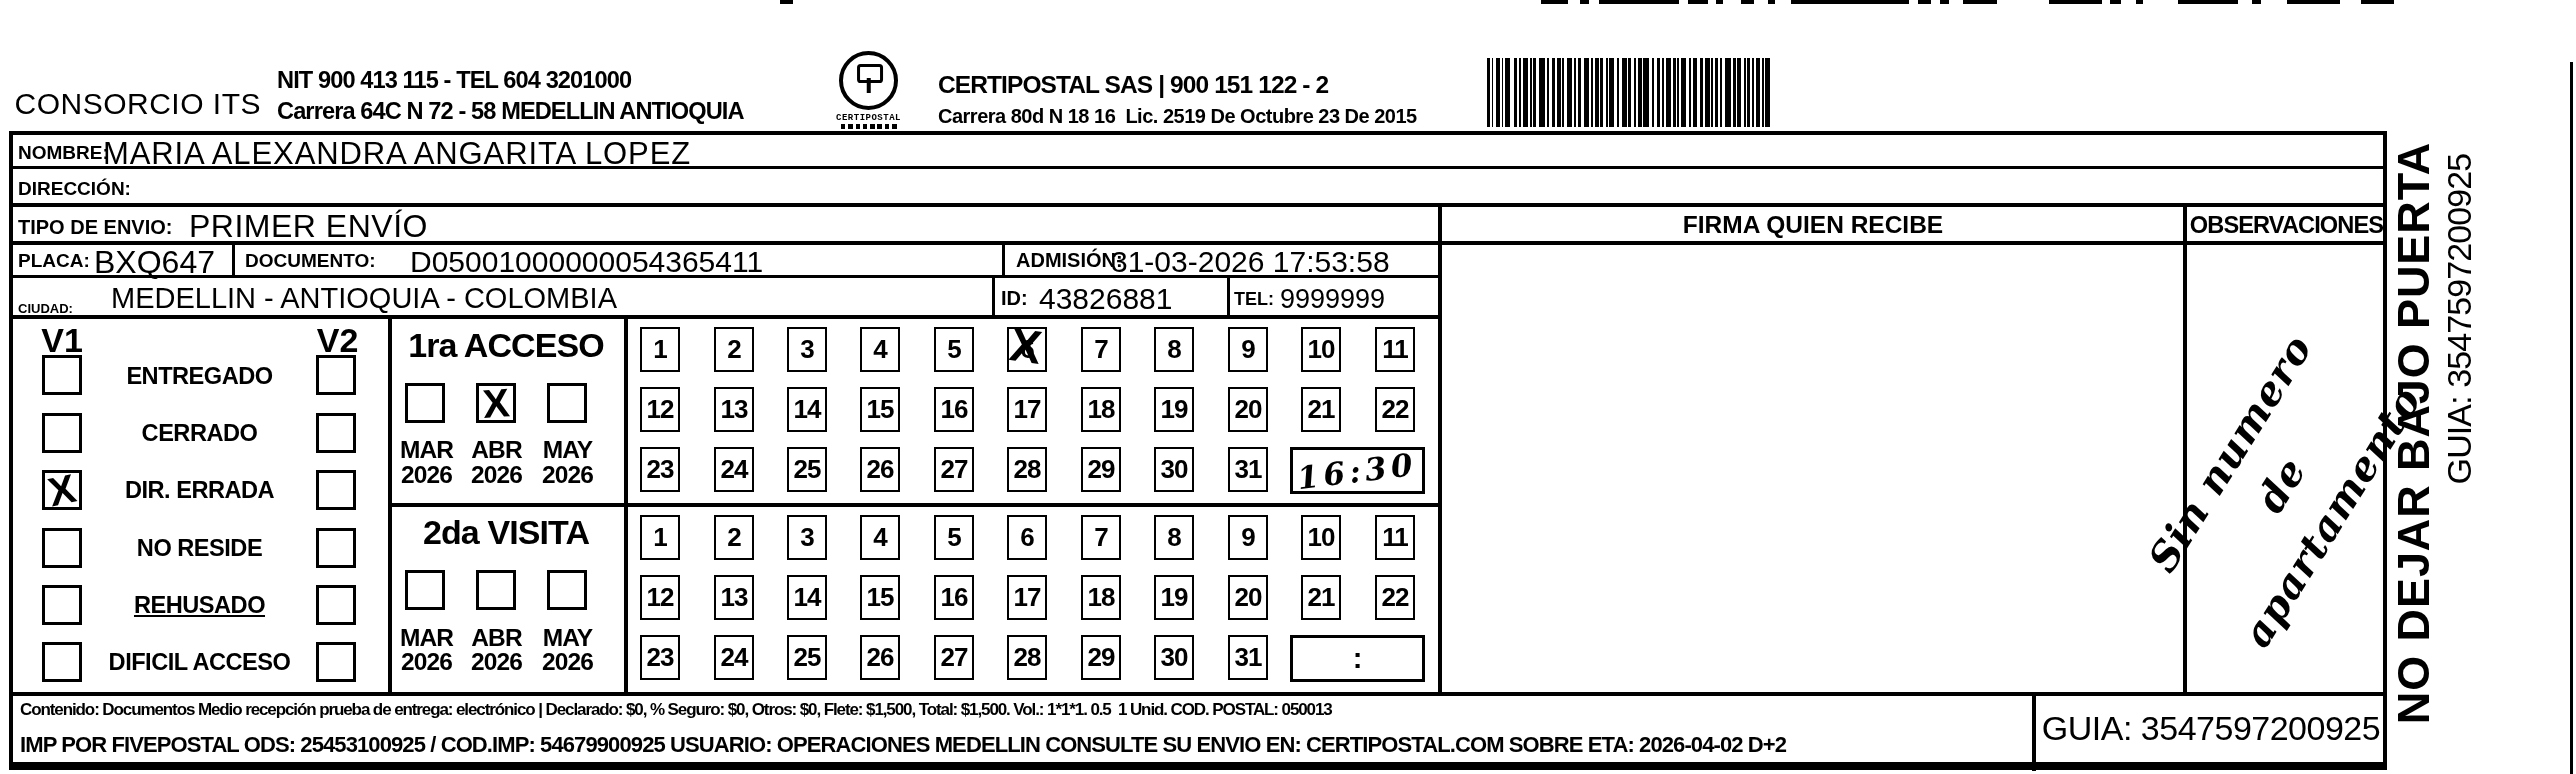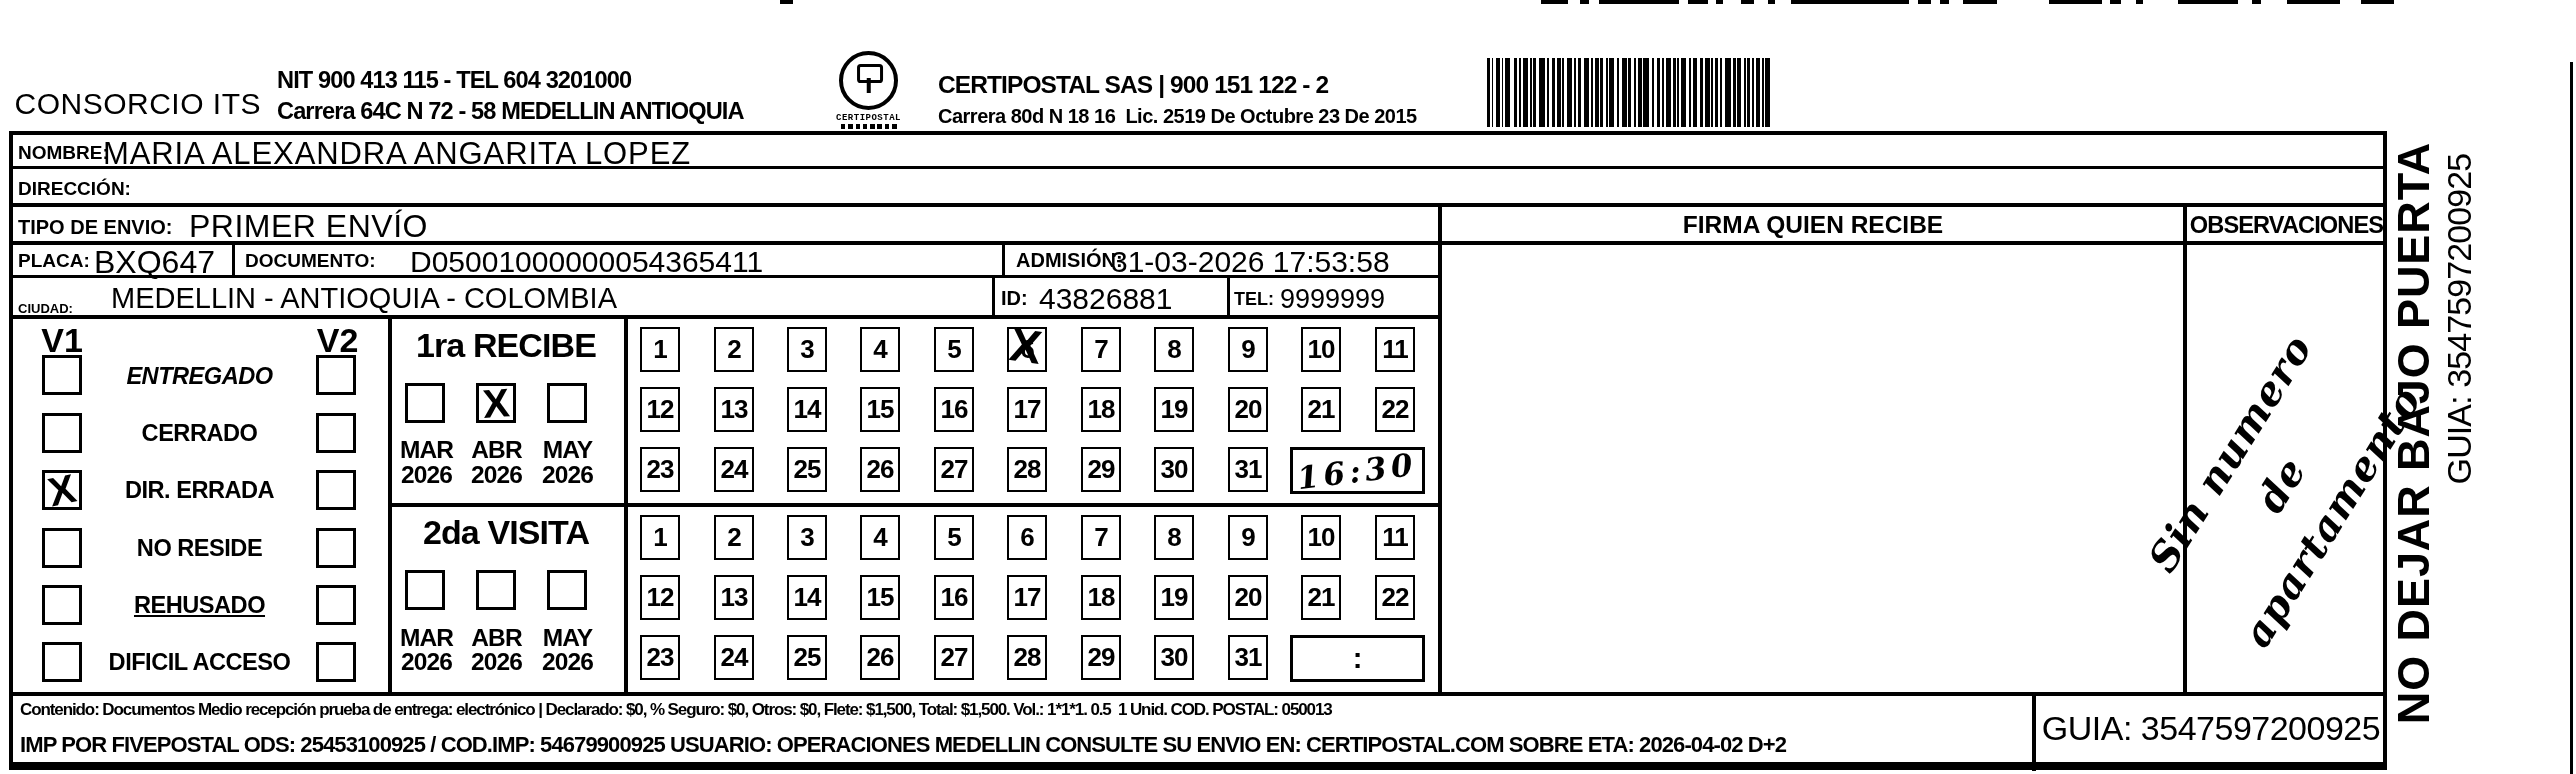--- a/index.html
+++ b/index.html
@@ -193,40 +193,40 @@
   </div>
 
   <span class="t b" style="left:20px;top:700px;font-size:17px;letter-spacing:-1.1px;">Contenido: Documentos Medio recepción prueba de entrega: electrónico | Declarado: $0, % Seguro: $0, Otros: $0, Flete: $1,500, Total: $1,500. Vol.: 1*1*1. 0.5  1 Unid. COD. POSTAL: 050013</span>
   <span class="t b" style="left:20px;top:732px;font-size:22px;letter-spacing:-0.9px;">IMP POR FIVEPOSTAL ODS: 25453100925 / COD.IMP: 54679900925 USUARIO: OPERACIONES MEDELLIN CONSULTE SU ENVIO EN: CERTIPOSTAL.COM SOBRE ETA: 2026-04-02 D+2</span>
   <span class="t" style="left:2036px;top:709px;width:350px;text-align:center;font-size:34px;letter-spacing:-0.5px;">GUIA: 3547597200925</span>
 
   <span class="vrot b" style="left:2414px;top:433px;font-size:45px;letter-spacing:0.9px;">NO DEJAR BAJO PUERTA</span>
   <span class="vrot" style="left:2459px;top:319px;font-size:34px;letter-spacing:-0.9px;">GUIA: 3547597200925</span>
 
 <div class="cbox" style="left: 42px; top: 355px; width: 40px; height: 40px;"></div>
-    <div class="opt-label" style="left: 86px; top: 363px; width: 227px; font-style: italic;">ENTREGADO</div>
+    <div class="opt-label" style="left: 86px; top: 363px; width: 227px;">ENTREGADO</div>
     <div class="cbox" style="left: 316px; top: 355px; width: 40px; height: 40px;"></div>
     <div class="cbox" style="left: 42px; top: 413px; width: 40px; height: 40px;"></div>
     <div class="opt-label" style="left: 86px; top: 420px; width: 227px;">CERRADO</div>
     <div class="cbox" style="left: 316px; top: 413px; width: 40px; height: 40px;"></div>
     <div class="cbox" style="left: 42px; top: 470px; width: 40px; height: 40px;">
       <div class="xmark">X</div>
     </div>
     <div class="opt-label" style="left: 86px; top: 477px; width: 227px;">DIR. ERRADA</div>
     <div class="cbox" style="left: 316px; top: 470px; width: 40px; height: 40px;"></div>
     <div class="cbox" style="left: 42px; top: 528px; width: 40px; height: 40px;"></div>
     <div class="opt-label" style="left: 86px; top: 535px; width: 227px;">NO RESIDE</div>
     <div class="cbox" style="left: 316px; top: 528px; width: 40px; height: 40px;"></div>
     <div class="cbox" style="left: 42px; top: 585px; width: 40px; height: 40px;"></div>
     <div class="opt-label" style="left: 86px; top: 592px; width: 227px; text-decoration: underline;">REHUSADO</div>
     <div class="cbox" style="left: 316px; top: 585px; width: 40px; height: 40px;"></div>
     <div class="cbox" style="left: 42px; top: 642px; width: 40px; height: 40px;"></div>
     <div class="opt-label" style="left: 86px; top: 649px; width: 227px;">DIFICIL ACCESO</div>
     <div class="cbox" style="left: 316px; top: 642px; width: 40px; height: 40px;"></div>
-    <div class="visit-title" style="left: 390px; top: 326px; width: 232px;">1ra RECIBE</div>
+    <div class="visit-title" style="left: 390px; top: 326px; width: 232px;">1ra ACCESO</div>
     <div class="cbox" style="left: 405px; top: 383px; width: 40px; height: 40px;"></div>
     <div class="month-label" style="left: 392px; top: 436px; width: 69px;">MAR</div>
     <div class="month-label" style="left: 392px; top: 461px; width: 69px;">2026</div>
     <div class="cbox" style="left: 476px; top: 383px; width: 40px; height: 40px;">
       <div class="xmark" style="transform: rotate(-4deg);">X</div>
     </div>
     <div class="month-label" style="left: 462px; top: 436px; width: 69px;">ABR</div>
     <div class="month-label" style="left: 462px; top: 461px; width: 69px;">2026</div>
     <div class="cbox" style="left: 547px; top: 383px; width: 40px; height: 40px;"></div>
     <div class="month-label" style="left: 533px; top: 436px; width: 69px;">MAY</div>

